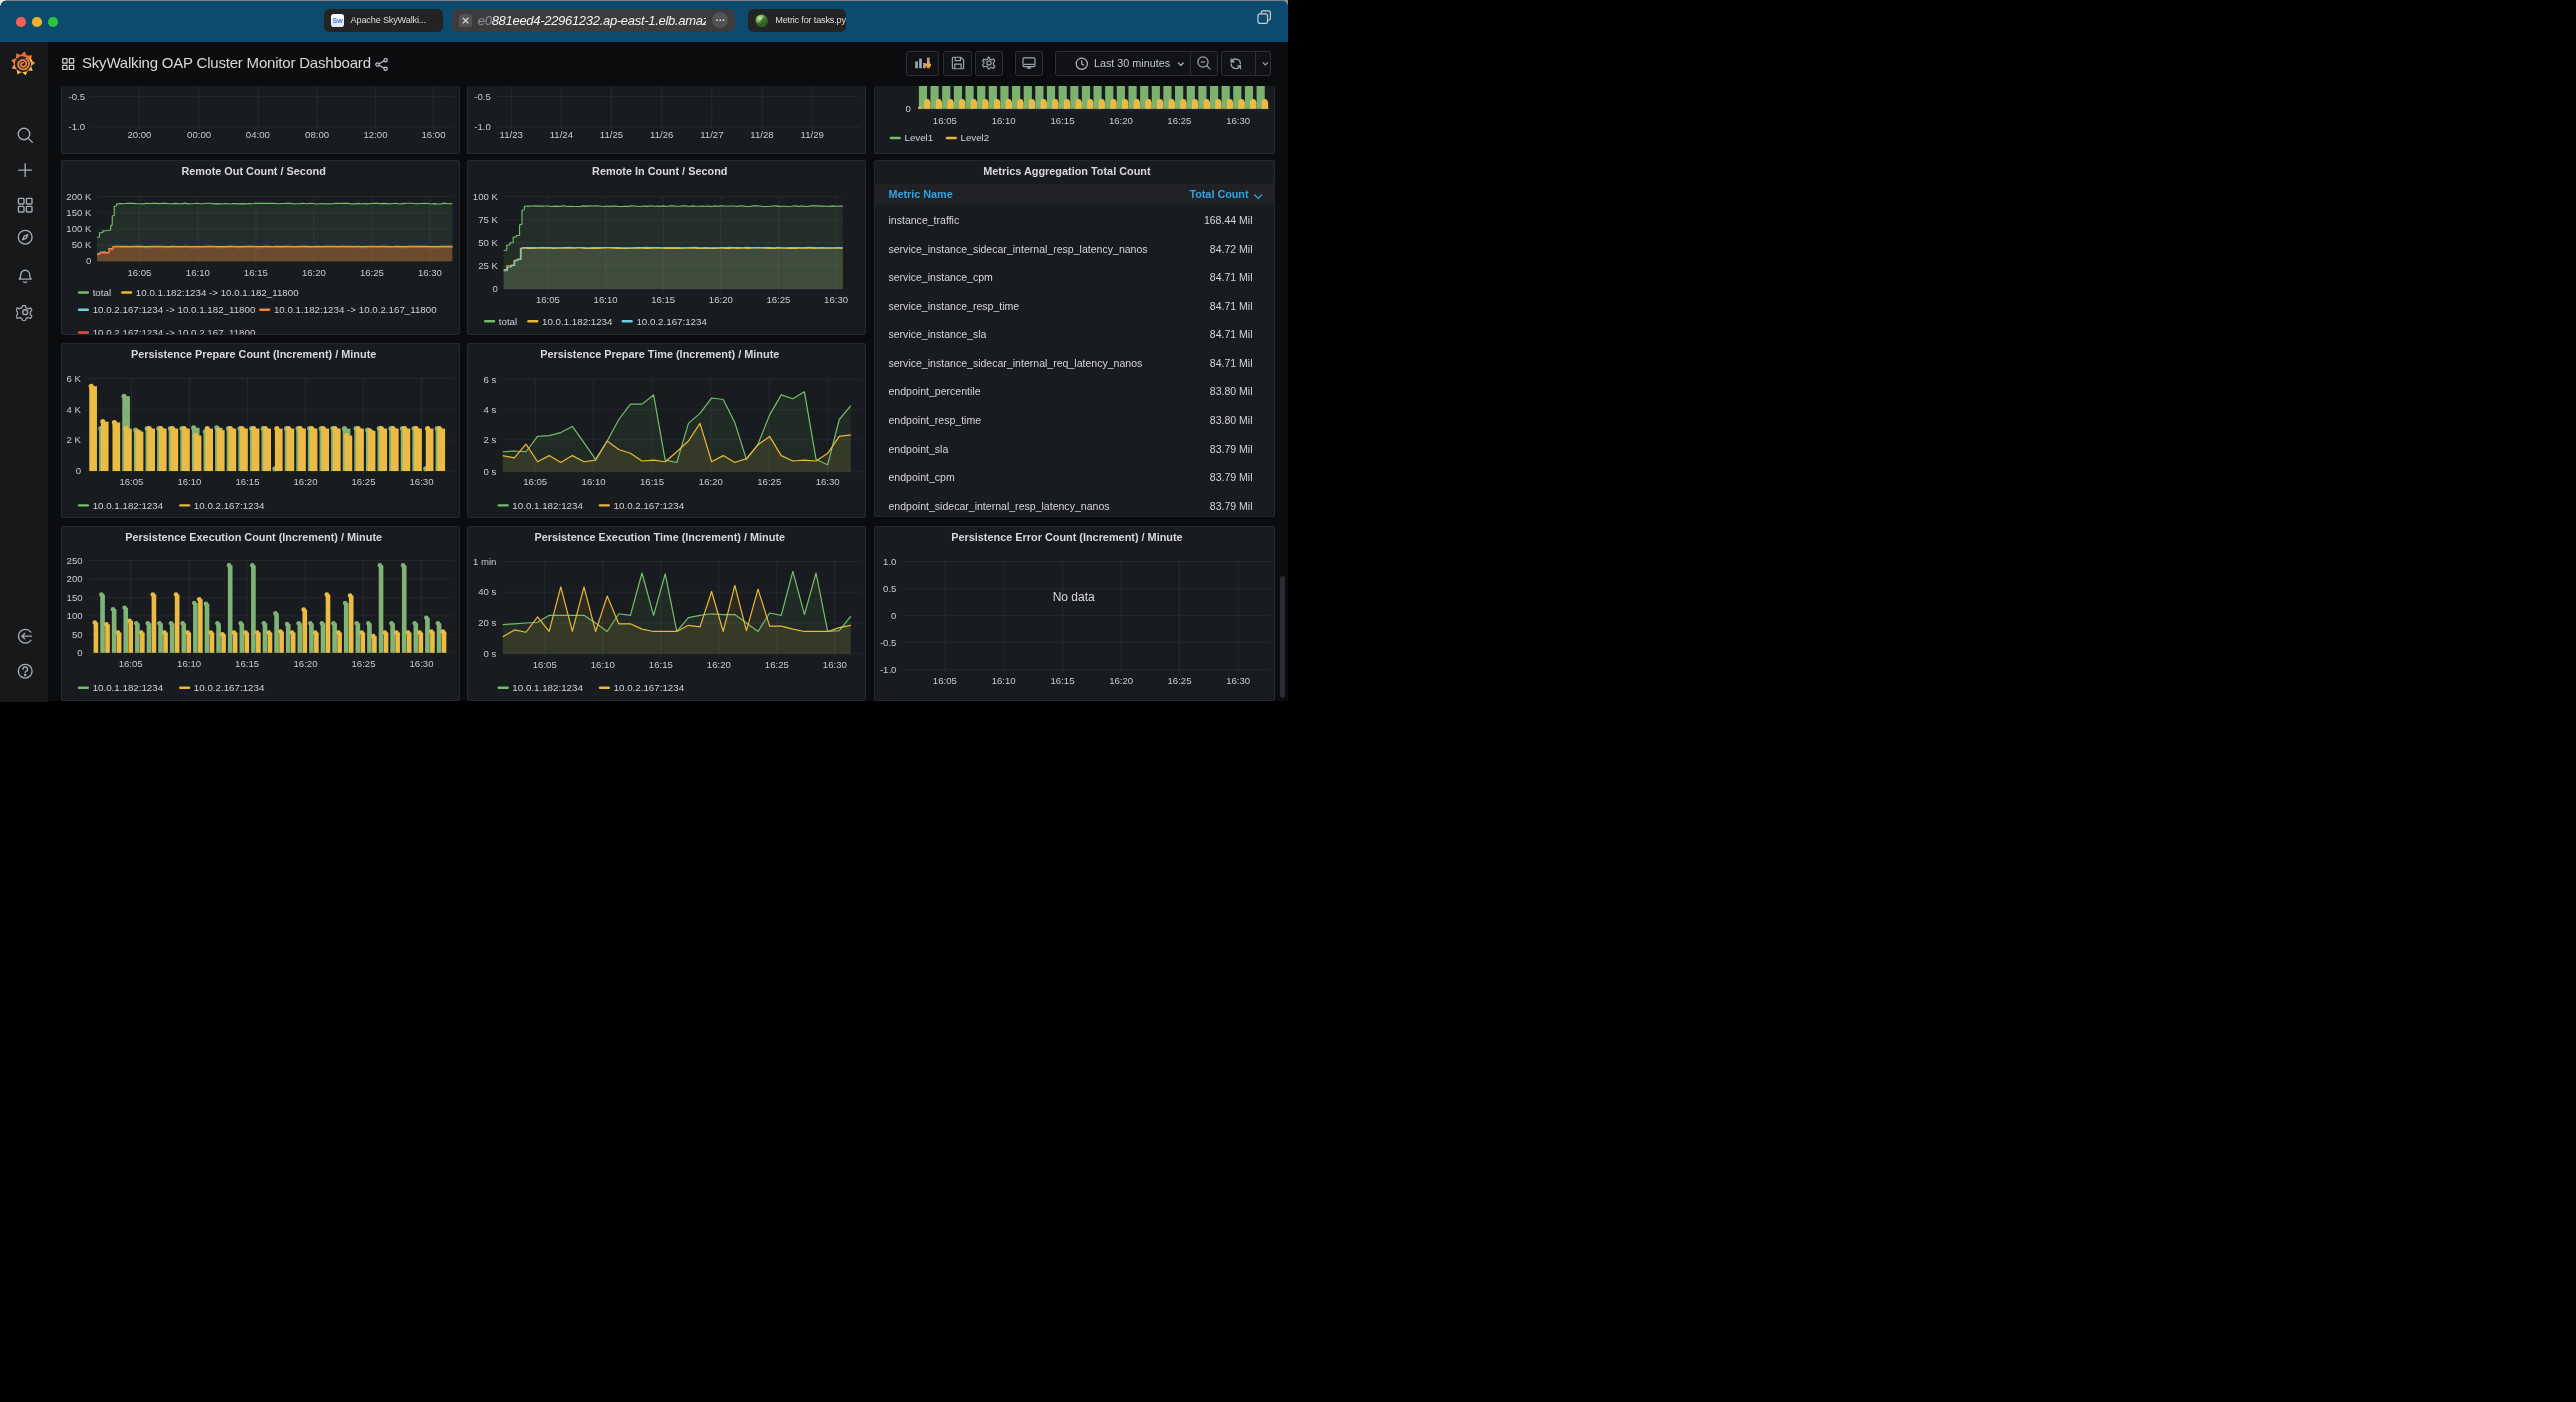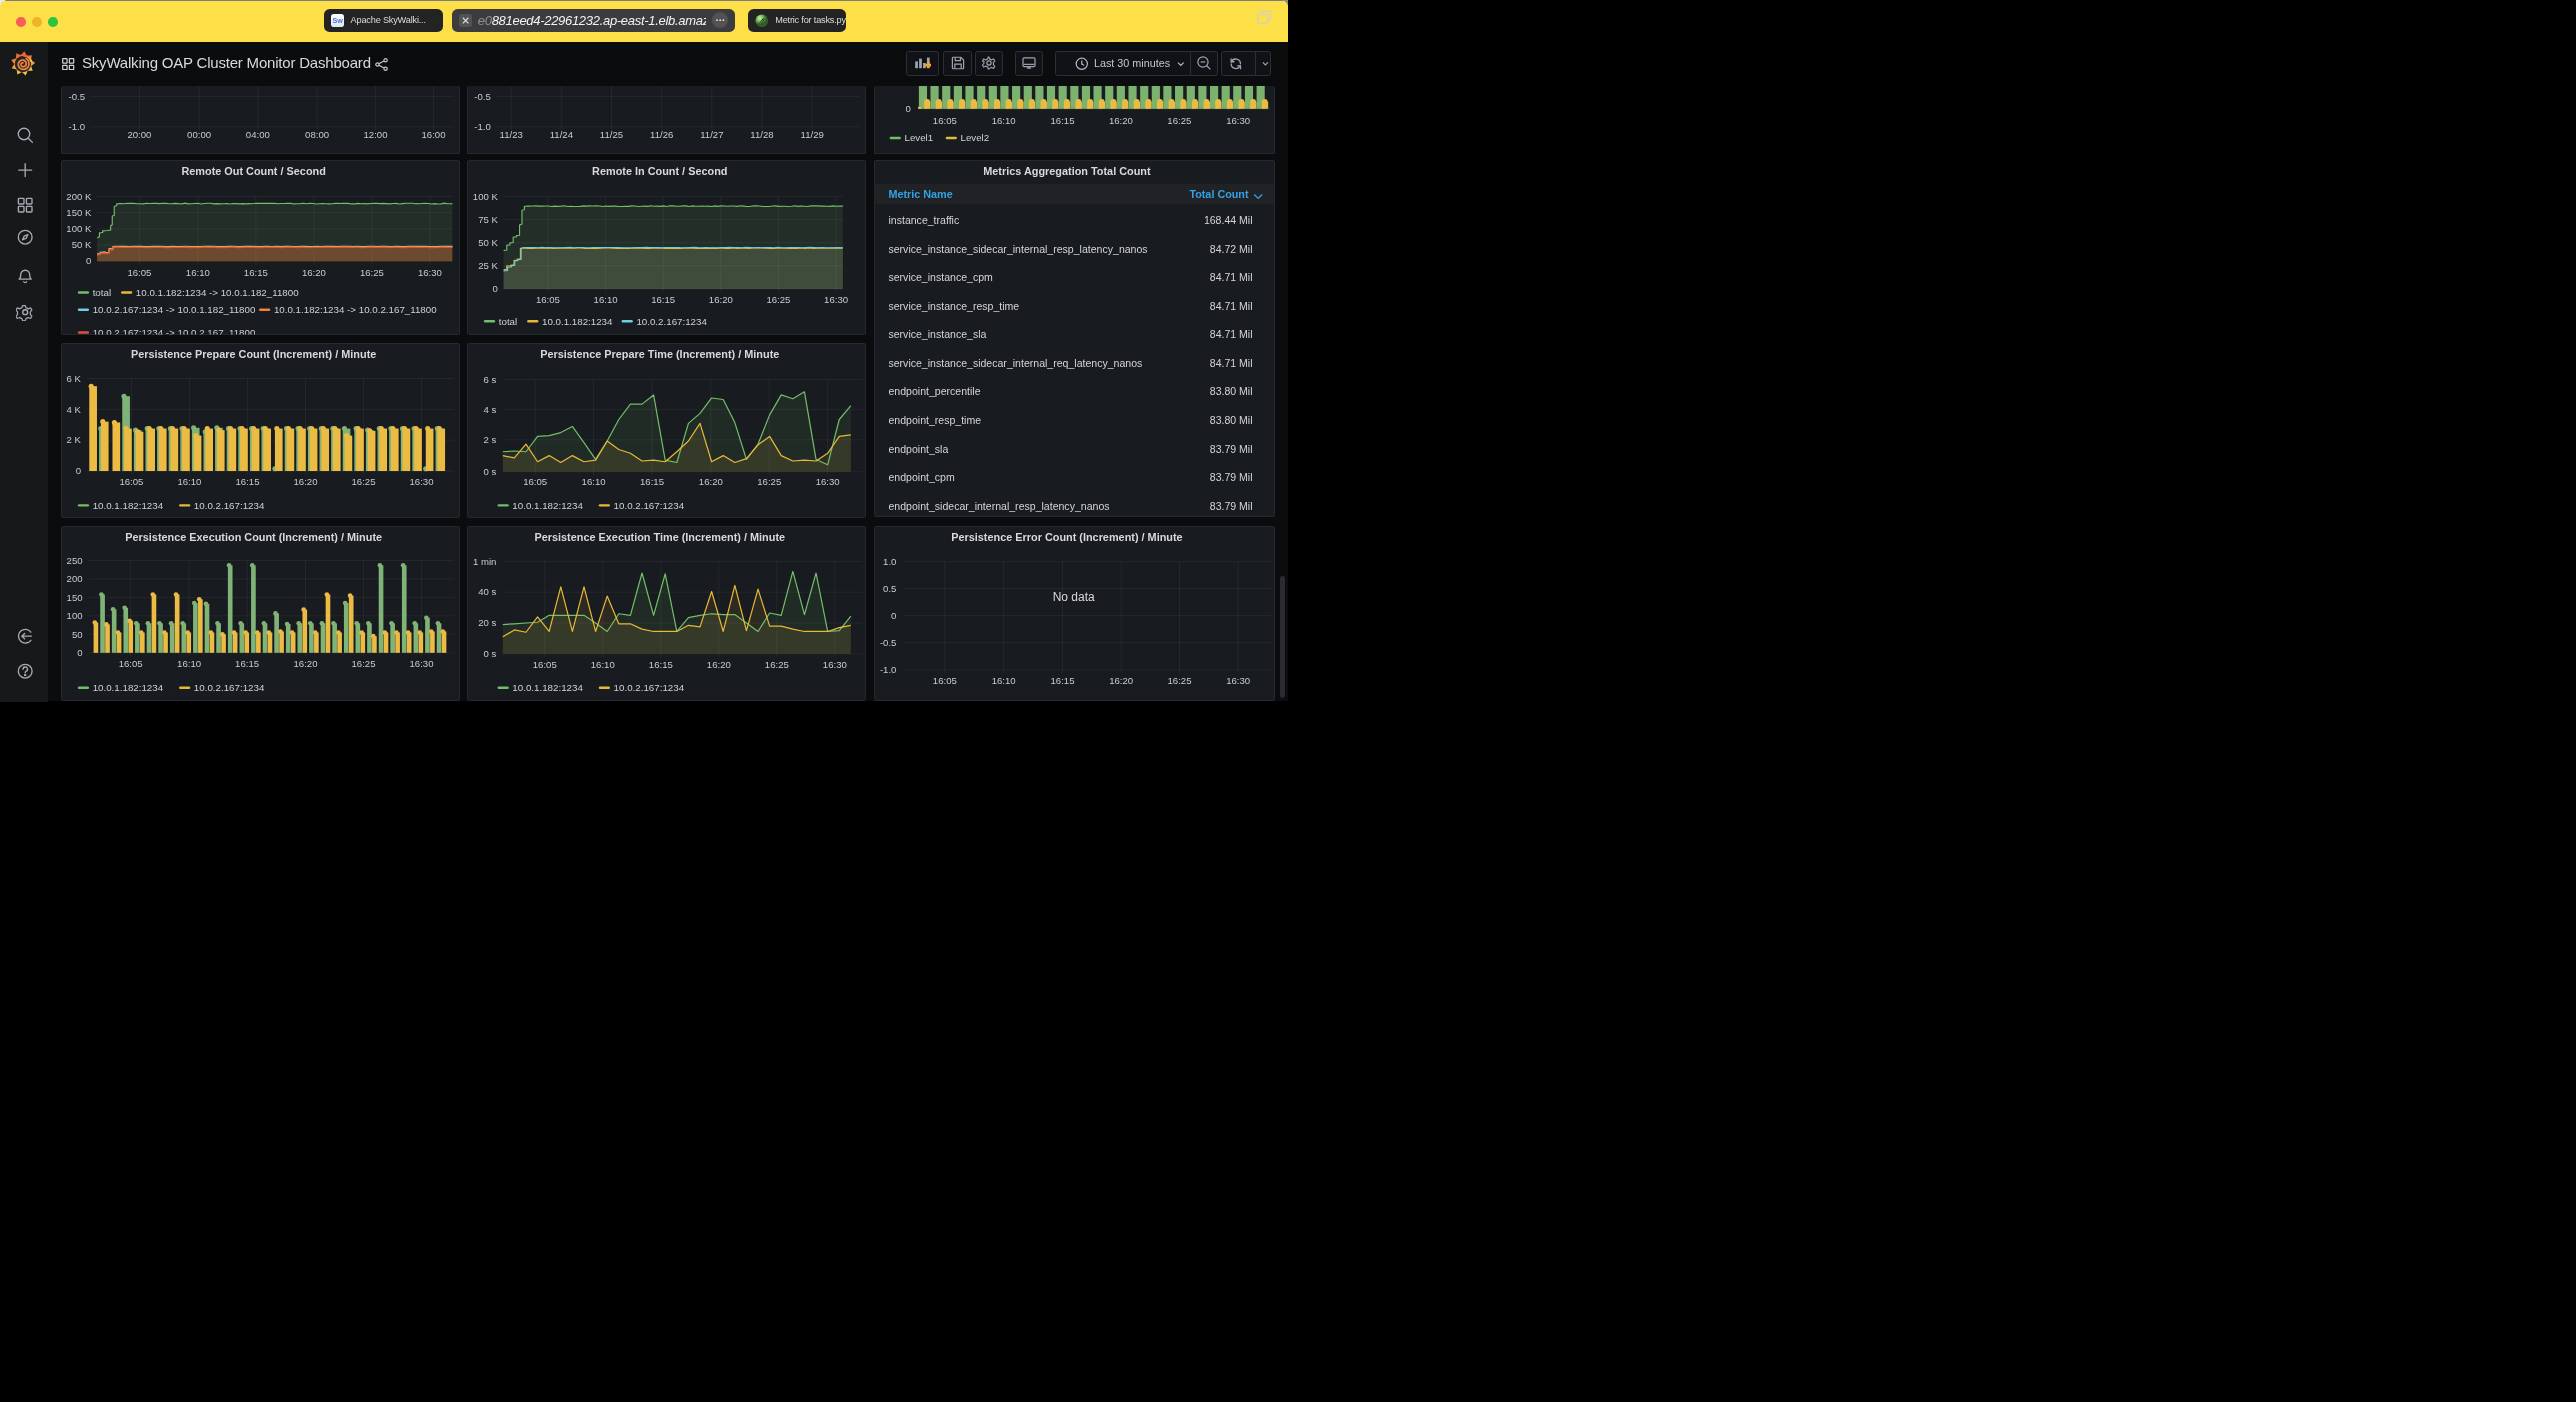--- a/index.html
+++ b/index.html
@@ -1,16 +1,16 @@
 <!DOCTYPE html>
 <html style="font-size:13px"><head><meta charset="utf-8"><style>
 *{margin:0;padding:0;box-sizing:border-box;}
 html,body{width:1288px;height:701px;overflow:hidden;background:#000;font-family:"Liberation Sans",sans-serif;-webkit-font-smoothing:antialiased;}
 .stage{position:absolute;left:0;top:0;width:1288px;height:701px;background:#0b0c0e;}
-.tabbar{position:absolute;left:0;top:0;width:1288px;height:42px;background:#fde047;z-index:50;}
+.tabbar{position:absolute;left:0;top:0;width:1288px;height:42px;background:#0c4a6e;z-index:50;}
 .tl{position:absolute;top:17px;width:9.6px;height:9.6px;border-radius:50%;}
 .tab{position:absolute;top:8.8px;height:23px;border-radius:5.6px;display:flex;align-items:center;padding:0 7.2px;}
 .tabtxt{color:#dededf;font-size:9.2px;letter-spacing:-0.2px;margin-left:6.4px;white-space:nowrap;}
 .fav{width:13px;height:13px;border-radius:2.8px;background:linear-gradient(180deg,#fdfdfd,#dfe7f5);display:flex;align-items:center;justify-content:center;}
 .favtxt{color:#4878d8;font-size:7.2px;font-weight:700;}
 .xbtn{width:13px;height:13px;border-radius:2.8px;background:#525254;display:flex;align-items:center;justify-content:center;flex:none;}
 .urltxt{color:#f3f3f3;font-size:13px;letter-spacing:-0.3px;margin:0 5.6px;white-space:nowrap;overflow:hidden;font-style:italic;}
 .dots{width:16px;height:16px;border-radius:50%;background:#525254;display:flex;align-items:center;justify-content:center;flex:none;margin-left:auto;}
 .locico{width:13.6px;height:13.6px;flex:none;}
 .sidebar{position:absolute;left:0;top:42px;width:48px;height:660px;background:#17181a;z-index:40;}

